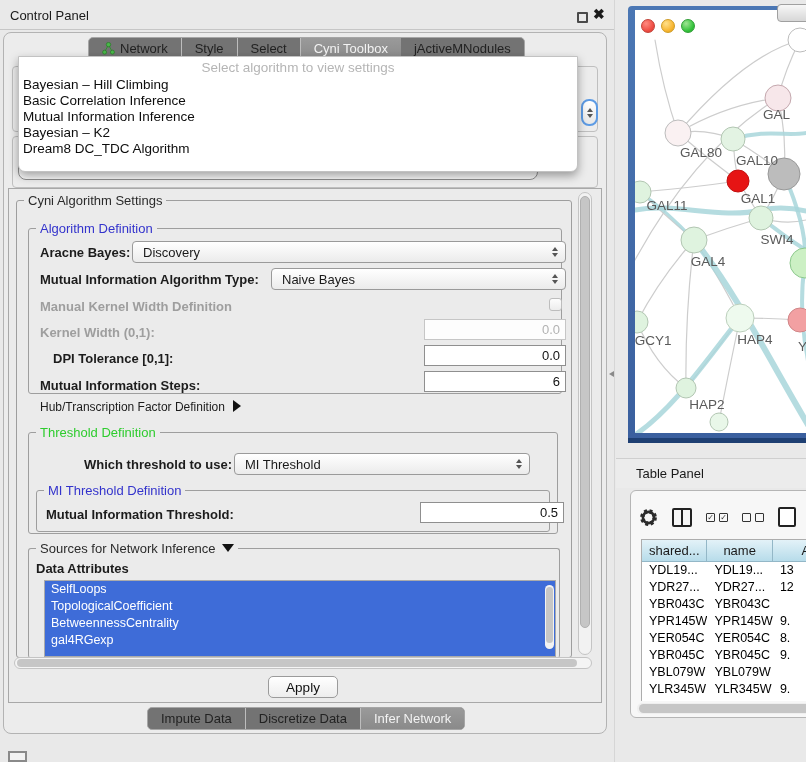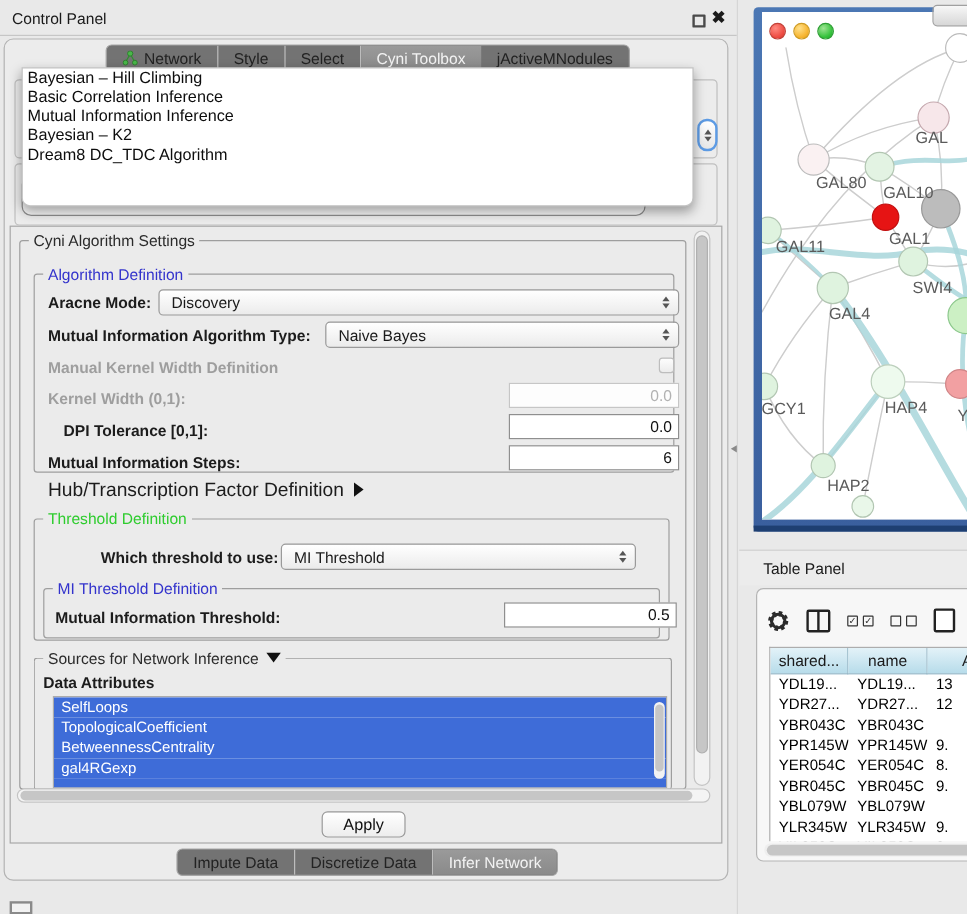--- a/index.html
+++ b/index.html
@@ -144,36 +144,37 @@
 
   <div class="abs frag-box" style="left:12px; top:66px; width:586px; height:66px;"></div>
   <div class="abs frag-box" style="left:12px; top:136px; width:586px; height:52px;"></div>
   <div class="abs" id="frag-combo"></div>
   <div class="abs" id="frag-stepper">
     <div class="tri-up"></div>
     <div class="tri-down"></div>
   </div>
 
   <div class="abs" id="algo-popup">
+    <div id="popup-prompt">Select algorithm to view settings</div>
     <div class="popup-item">Bayesian – Hill Climbing</div>
     <div class="popup-item">Basic Correlation Inference</div>
     <div class="popup-item">Mutual Information Inference</div>
     <div class="popup-item">Bayesian – K2</div>
     <div class="popup-item">Dream8 DC_TDC Algorithm</div>
   </div>
 
   <div class="abs" id="settings-pane"></div>
 
   <div class="abs groupbox" style="left:16px; top:200px; width:556px; height:458px;"></div>
   <div class="group-label" style="left:24px; top:193px;">Cyni Algorithm Settings</div>
 
   <div class="abs groupbox" style="left:28px; top:228px; width:534px; height:166px;"></div>
   <div class="group-label blue" style="left:36px; top:221px;">Algorithm Definition</div>
 
-  <div class="flabel" style="left:40px; top:245px;">Aracne Mode:</div>
+  <div class="flabel" style="left:40px; top:245px;">Aracne Bayes:</div>
   <div class="combo" style="left:132px; top:241px; width:434px;">
     <span>Discovery</span>
     <span class="stepper">
         <span class="tri-up"></span>
         <span class="tri-down"></span>
       </span>
   </div>
 
   <div class="flabel" style="left:40px; top:272px;">Mutual Information Algorithm Type:</div>
   <div class="combo" style="left:271px; top:268px; width:295px;">
@@ -189,21 +190,21 @@
 
   <div class="flabel disabled" style="left:40px; top:325px;">Kernel Width (0,1):</div>
   <div class="tfield disabled" style="left:424px; top:319px; width:142px;">0.0</div>
 
   <div class="flabel" style="left:40px; top:351px;padding-left:13px;">DPI Tolerance [0,1]:</div>
   <div class="tfield" style="left:424px; top:345px; width:142px;">0.0</div>
 
   <div class="flabel" style="left:40px; top:378px;">Mutual Information Steps:</div>
   <div class="tfield" style="left:424px; top:371px; width:142px;">6</div>
 
-  <div class="flabel" style="left:40px; top:400px; font-weight:normal; font-size:16px;">
+  <div class="flabel" style="left:40px; top:400px; font-weight:normal; font-size:12px;">
     <span>Hub/Transcription Factor Definition</span><span class="arrow-right"></span>
   </div>
 
   <div class="abs groupbox" style="left:28px; top:432px; width:530px; height:102px;"></div>
   <div class="group-label green" style="left:36px; top:425px;">Threshold Definition</div>
 
   <div class="flabel" style="left:84px; top:457px;">Which threshold to use:</div>
   <div class="combo" style="left:234px; top:453px; width:296px;">
     <span>MI Threshold</span>
     <span class="stepper">

